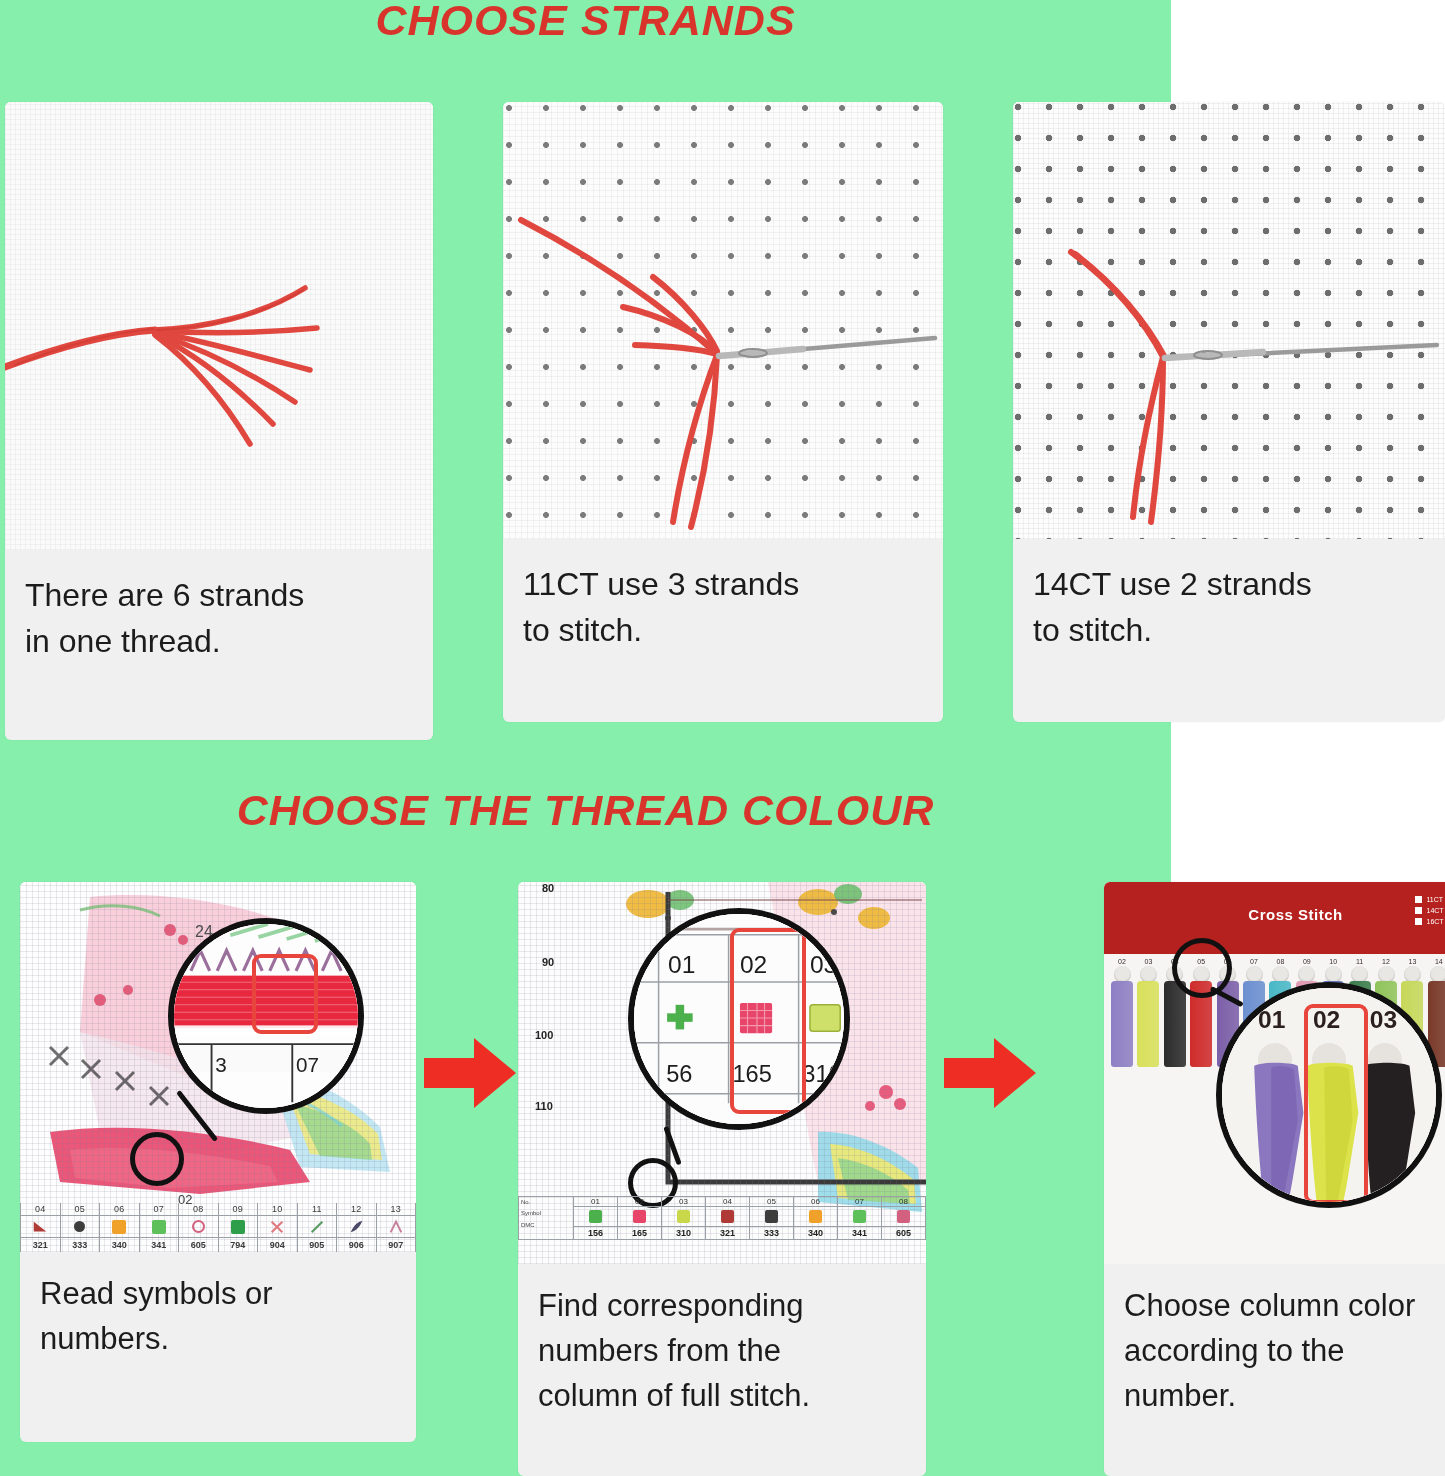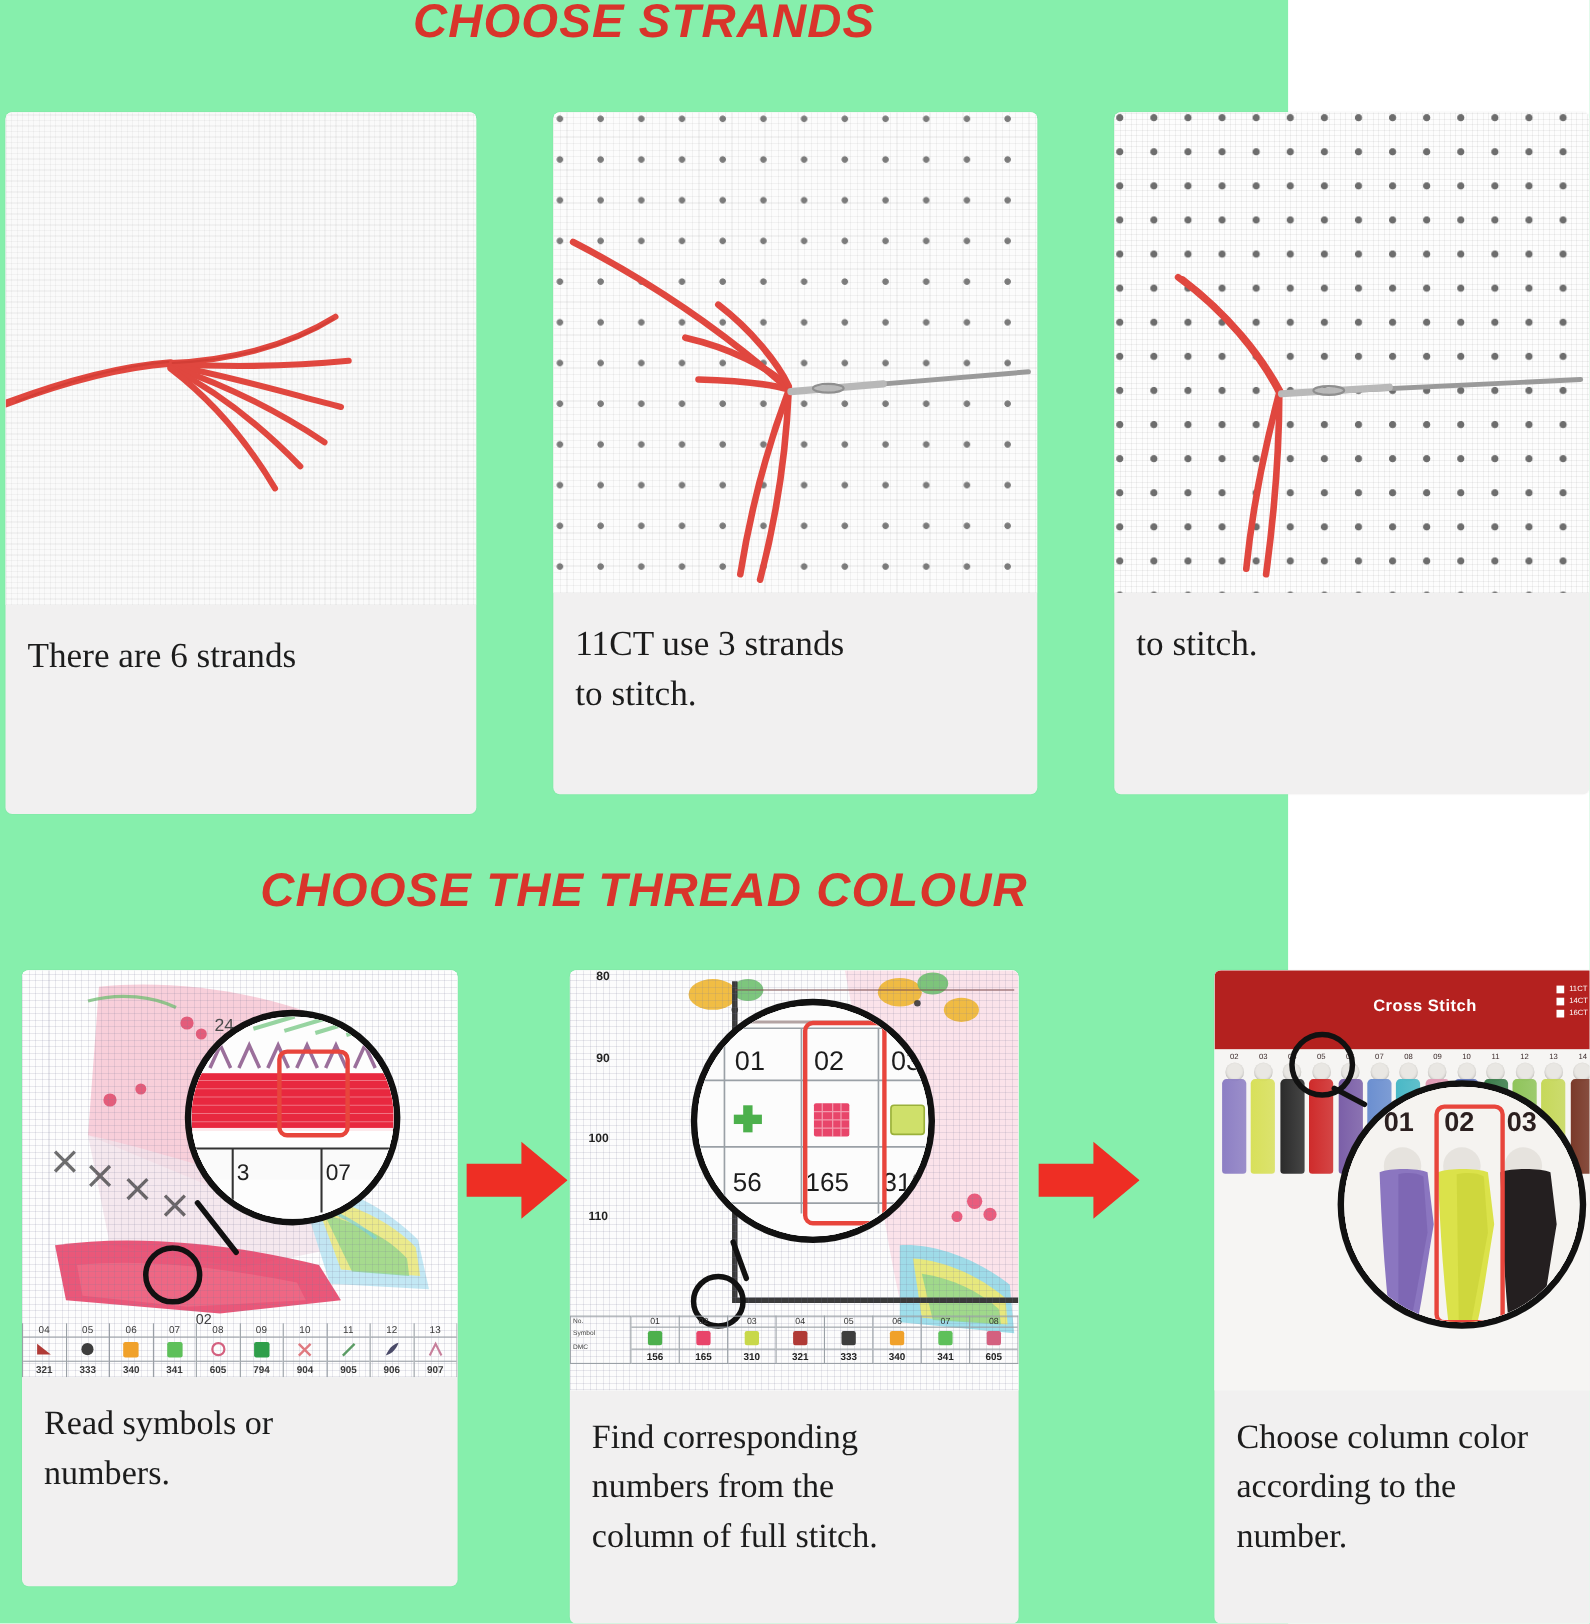--- a/index.html
+++ b/index.html
@@ -32,21 +32,21 @@
     border-radius: 6px;
     overflow: hidden;
     box-shadow: 0 0 0 1px rgba(0,0,0,0.015);
   }
   .card .photo { position: relative; width: 100%; overflow: hidden; background:#fbfbfb; }
   .card .caption {
     padding: 22px 20px 10px 20px;
     font-size: 32px;
     line-height: 1.45;
     color: #1c1c1c;
-    font-family: Liberation Serif, serif;
+    font-family: Liberation Sans, sans-serif;
   }
   .caption .ln { display:block; white-space: nowrap; }
 
   
   #card-1 { left: 5px;    top: 102px; width: 428px; height: 638px; }
   #card-2 { left: 503px;  top: 102px; width: 440px; height: 620px; }
   #card-3 { left: 1013px; top: 102px; width: 432px; height: 620px; }
   #card-1 .photo { height: 448px; }
   #card-2 .photo { height: 437px; }
   #card-3 .photo { height: 437px; }
@@ -160,20 +160,21 @@
           <path d="M150,233 C188,262 220,300 245,342"></path>
         </g>
         <g fill="none" stroke="#c9372f" stroke-width="2" stroke-linecap="round" opacity="0.55">
           <path d="M10,263 C48,248 100,231 148,227"></path>
           <path d="M152,228 C202,226 256,214 298,188"></path>
         </g>
       </svg>
     </div>
     <div class="caption">
       <span class="ln">There are 6 strands</span>
+      <span class="ln">in one thread.</span>
     </div>
   </div>
 
   <div class="card" id="card-2">
     <div class="photo">
       <div class="fabric-11ct"></div>
       <svg class="overlay" viewBox="0 0 440 437" preserveAspectRatio="none">
         <g fill="none" stroke="#e0473f" stroke-width="6" stroke-linecap="round">
           <path d="M18,118 C80,150 150,195 214,252"></path>
           <path d="M132,243 C168,244 196,247 214,252"></path>
@@ -207,20 +208,21 @@
           <path d="M62,152 C104,184 134,222 151,254"></path>
         </g>
         <g>
           <line x1="152" y1="256" x2="424" y2="243" stroke="#9a9a9a" stroke-width="4.5" stroke-linecap="round"></line>
           <line x1="152" y1="256" x2="250" y2="250" stroke="#b9b9b9" stroke-width="6.5" stroke-linecap="round"></line>
           <ellipse cx="195" cy="253" rx="14" ry="4" fill="none" stroke="#8f8f8f" stroke-width="2"></ellipse>
         </g>
       </svg>
     </div>
     <div class="caption">
+      <span class="ln">14CT use 2 strands</span>
       <span class="ln">to stitch.</span>
     </div>
   </div>
 
   <div class="section-title" id="title-colour">CHOOSE THE THREAD COLOUR</div>
 
   <div class="card" id="card-4">
     <div class="photo">
       <div class="chart4-bg"></div>
 

